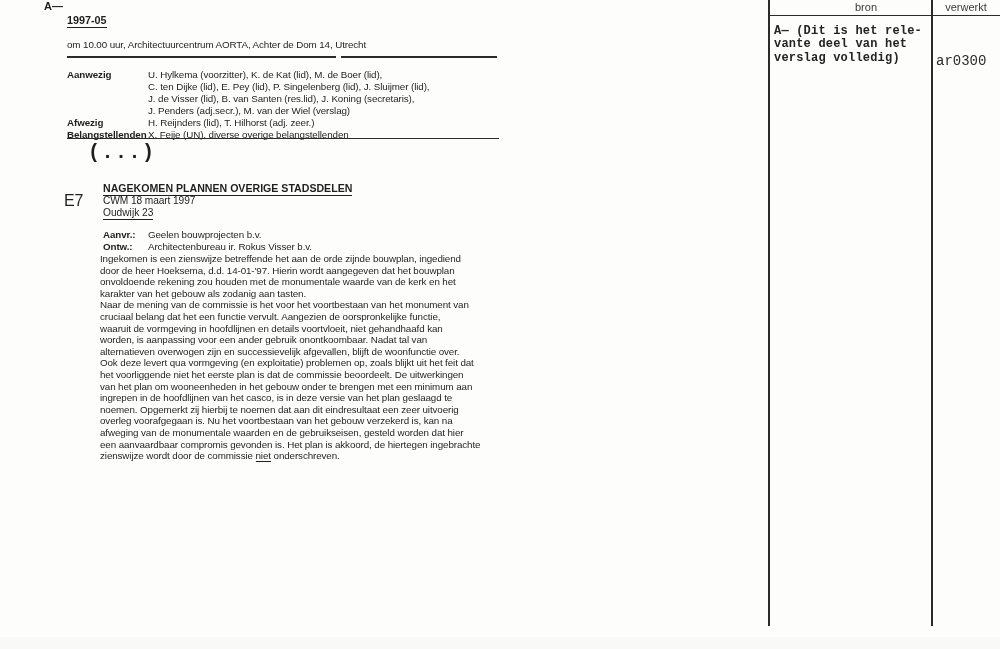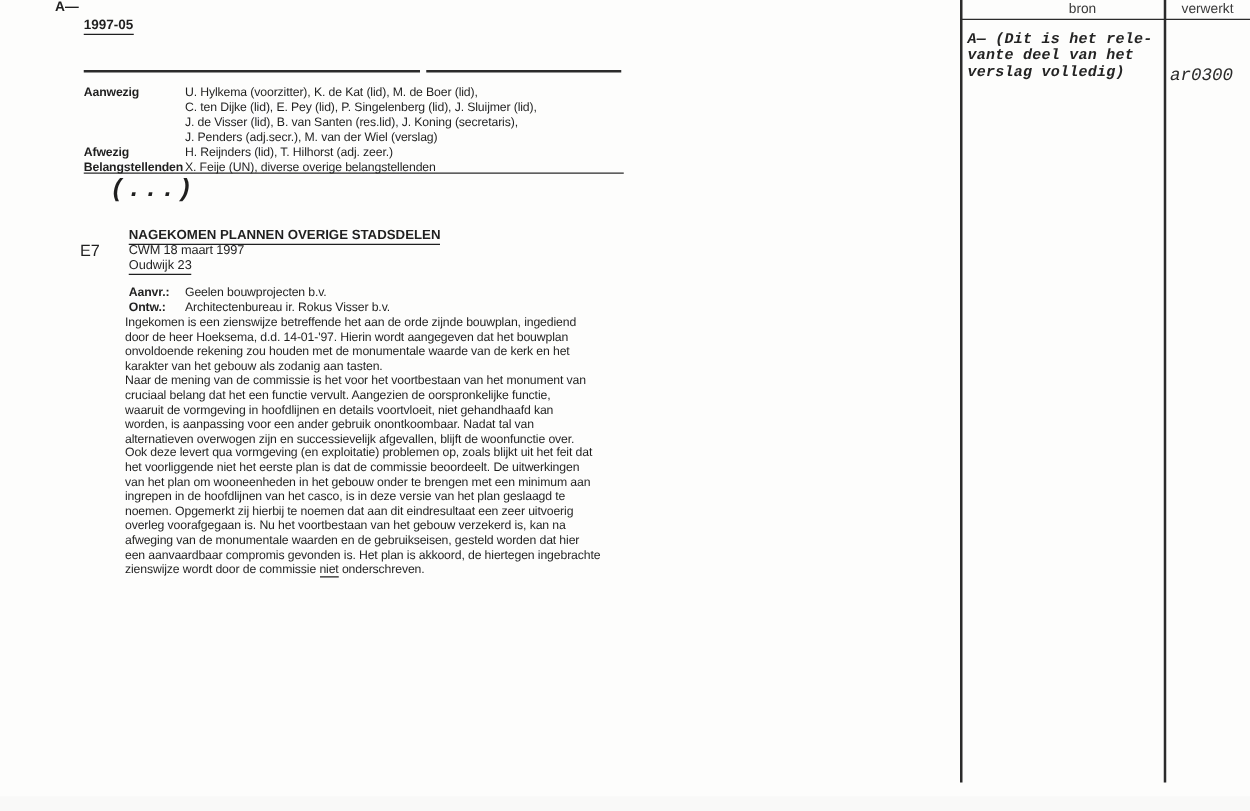--- a/index.html
+++ b/index.html
@@ -7,39 +7,40 @@
     position:relative;width:1000px;height:649px;margin:0 auto;
     background:#fdfdfc;overflow:hidden;
     font-family:"Liberation Sans",sans-serif;color:#1f1f1f;
   }
   .abs{position:absolute;white-space:nowrap;}
   .b{font-weight:bold;}
   .doc{font-size:9.8px;letter-spacing:-0.1px;line-height:11px;}
   .ul{border-bottom:1.4px solid #1f1f1f;padding-bottom:0.5px;display:inline-block;}
   .hr{position:absolute;background:#2b2b2b;height:1.7px;}
   .vr{position:absolute;background:#2b2b2b;width:1.6px;}
-  .mono{font-family:"Liberation Mono","DejaVu Sans Mono",monospace;font-style:italic;}
+  .mono{font-family:"Liberation Mono","DejaVu Sans Mono",monospace;}
   .note{font-size:12px;font-weight:bold;line-height:13.4px;letter-spacing:0.2px;color:#242424;}
   .panel-head{font-size:11px;color:#3a3a3a;text-align:center;}
   .att-label{position:absolute;left:0;top:0;font-weight:bold;}
   .att-text{position:absolute;left:81px;top:0;}
   .bodyline{position:absolute;left:0;white-space:nowrap;}
   .niet{border-bottom:1.3px solid #1f1f1f;}
   .bottom-fade{position:absolute;left:0;bottom:0;width:100%;height:12px;background:#f6f6f4;opacity:.55;}
 </style>
 </head>
 <body>
 
 <div class="page">
 
   <div class="abs b" style="left:44px;top:0px;font-size:11px;">A—</div>
 
   <div class="abs" style="left:67px;top:14px;font-size:10.8px;">
     <span class="b ul">1997-05</span>
   </div>
+  <div class="abs doc" style="left:67px;top:39px;">om 10.00 uur, Architectuurcentrum AORTA, Achter de Dom 14, Utrecht</div>
 
   <div class="hr" style="left:67px;top:56px;width:269px;"></div>
   <div class="hr" style="left:341px;top:56px;width:156px;"></div>
 
   <div class="abs doc" style="left:67px;top:69px;">
     <span class="att-label">Aanwezig</span>
     <span class="att-text">U. Hylkema (voorzitter), K. de Kat (lid), M. de Boer (lid),</span>
   </div>
   <div class="abs doc" style="left:67px;top:81px;">
     <span class="att-label"></span>
@@ -61,21 +62,21 @@
     <span class="att-label">Belangstellenden</span>
     <span class="att-text">X. Feije (UN), diverse overige belangstellenden</span>
   </div>
   <div class="hr" style="left:67px;top:138px;width:432px;height:1.4px;"></div>
 
   <div class="abs mono b" style="left:88px;top:141px;font-size:20px;letter-spacing:1.5px;">(...)</div>
 
   <div class="abs" style="left:103px;top:182px;font-size:10.6px;">
     <span class="b ul">NAGEKOMEN PLANNEN OVERIGE STADSDELEN</span>
   </div>
-  <div class="abs doc" style="left:64px;top:195px;font-size:13px;">E7</div>
+  <div class="abs doc" style="left:64px;top:195px;font-size:16px;">E7</div>
   <div class="abs doc" style="left:103px;top:195px;font-size:10.2px;">CWM 18 maart 1997</div>
   <div class="abs" style="left:103px;top:207px;font-size:10.2px;">
     <span class="ul" style="border-bottom-width:1.2px;">Oudwijk 23</span>
   </div>
 
   <div class="abs doc" style="left:103px;top:229px;">
     <span class="b">Aanvr.:</span>
     <span style="position:absolute;left:45px;">Geelen bouwprojecten b.v.</span>
   </div>
   <div class="abs doc" style="left:103px;top:241px;">

